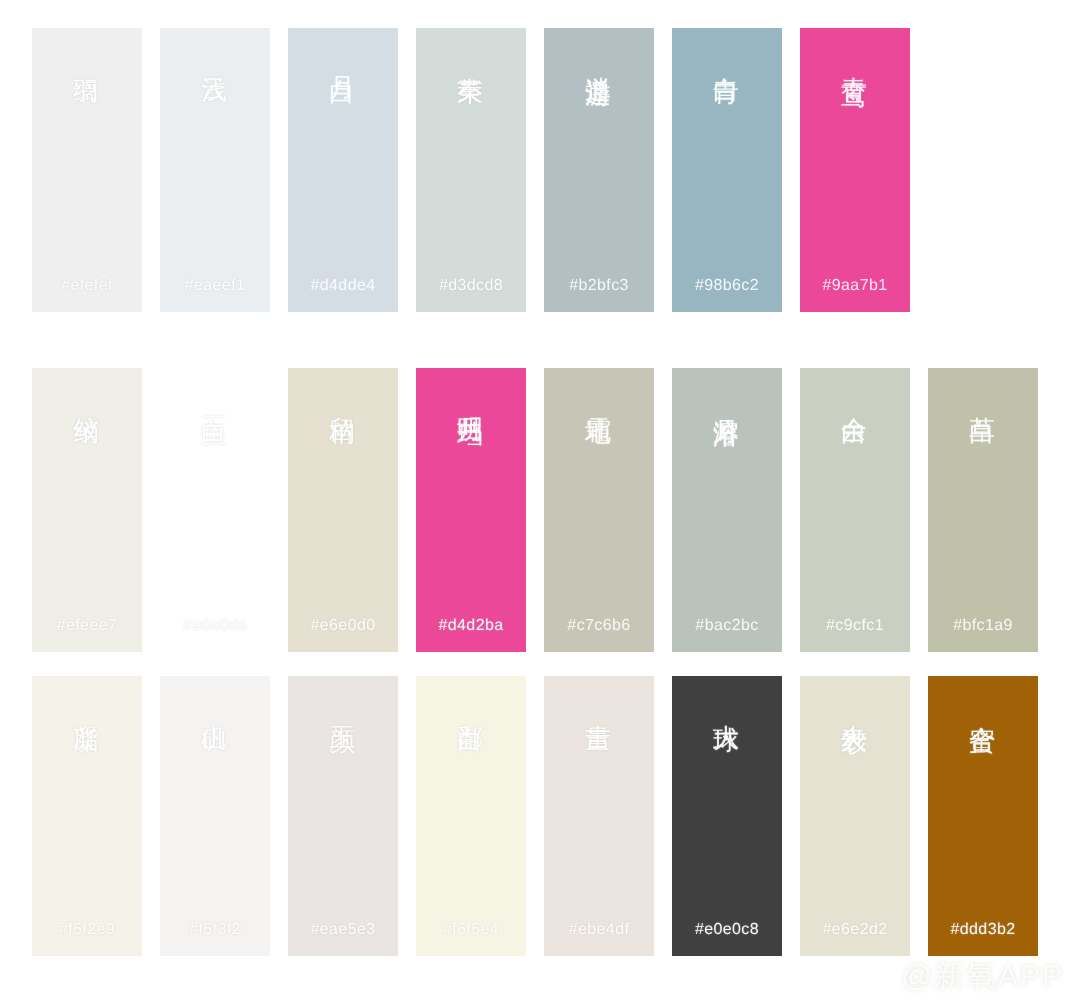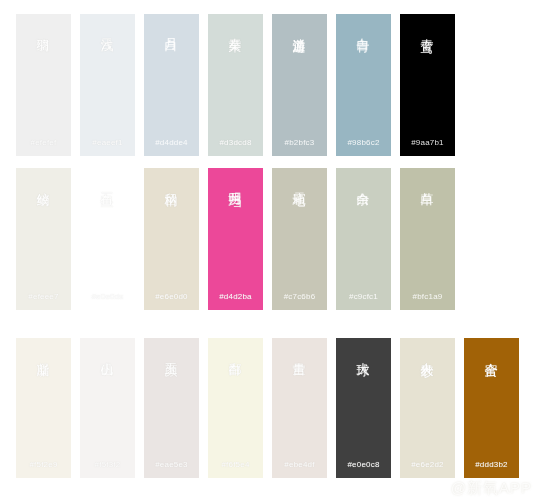--- a/index.html
+++ b/index.html
@@ -24,21 +24,21 @@
   .palette-row {
     position: absolute;
     left: 16px;
     width: 512px;
     display: flex;
     flex-direction: row;
     gap: 9px;
     align-items: flex-end;
   }
   #row-1 { top: 14px; }
-  #row-2 { top: 168px; }
+  #row-2 { top: 184px; }
   #row-3 { top: 338px; }
 
   .swatch-card {
     position: relative;
     width: 55px;
     box-sizing: border-box;
     overflow: hidden;
   }
   #row-1 .swatch-card { height: 142px; }
   #row-2 .swatch-card { height: 142px; }
@@ -116,21 +116,21 @@
       <span class="swatch-hex">#d3dcd8</span>
     </div>
     <div class="swatch-card" style="background: rgb(178, 191, 195);">
       <span class="swatch-name">逍遥游</span>
       <span class="swatch-hex">#b2bfc3</span>
     </div>
     <div class="swatch-card" style="background: rgb(152, 182, 194);">
       <span class="swatch-name">白青</span>
       <span class="swatch-hex">#98b6c2</span>
     </div>
-    <div class="swatch-card" style="background: #000000; padding-left: 46px;">
+    <div class="swatch-card" style="background: #ec4899; padding-left: 46px;">
       <span class="swatch-name">青鸾</span>
       <span class="swatch-hex">#9aa7b1</span>
     </div>
   </div>
 
   <div class="palette-row" id="row-2">
     <div class="swatch-card light" style="background: rgb(239, 238, 231);">
       <span class="swatch-name">鲛绡</span>
       <span class="swatch-hex">#efeee7</span>
     </div>
@@ -143,20 +143,24 @@
       <span class="swatch-hex">#e6e0d0</span>
     </div>
     <div class="swatch-card light" style="background: #ec4899;">
       <span class="swatch-name">明月珰</span>
       <span class="swatch-hex">#d4d2ba</span>
     </div>
     <div class="swatch-card" style="background: rgb(199, 198, 182);">
       <span class="swatch-name">霜地</span>
       <span class="swatch-hex">#c7c6b6</span>
     </div>
+    <div class="swatch-card" style="background: rgb(186, 194, 188);">
+      <span class="swatch-name">溶溶月</span>
+      <span class="swatch-hex">#bac2bc</span>
+    </div>
     <div class="swatch-card" style="background: rgb(201, 207, 193);">
       <span class="swatch-name">余白</span>
       <span class="swatch-hex">#c9cfc1</span>
     </div>
     <div class="swatch-card" style="background: rgb(191, 193, 169);">
       <span class="swatch-name">草白</span>
       <span class="swatch-hex">#bfc1a9</span>
     </div>
   </div>
 

